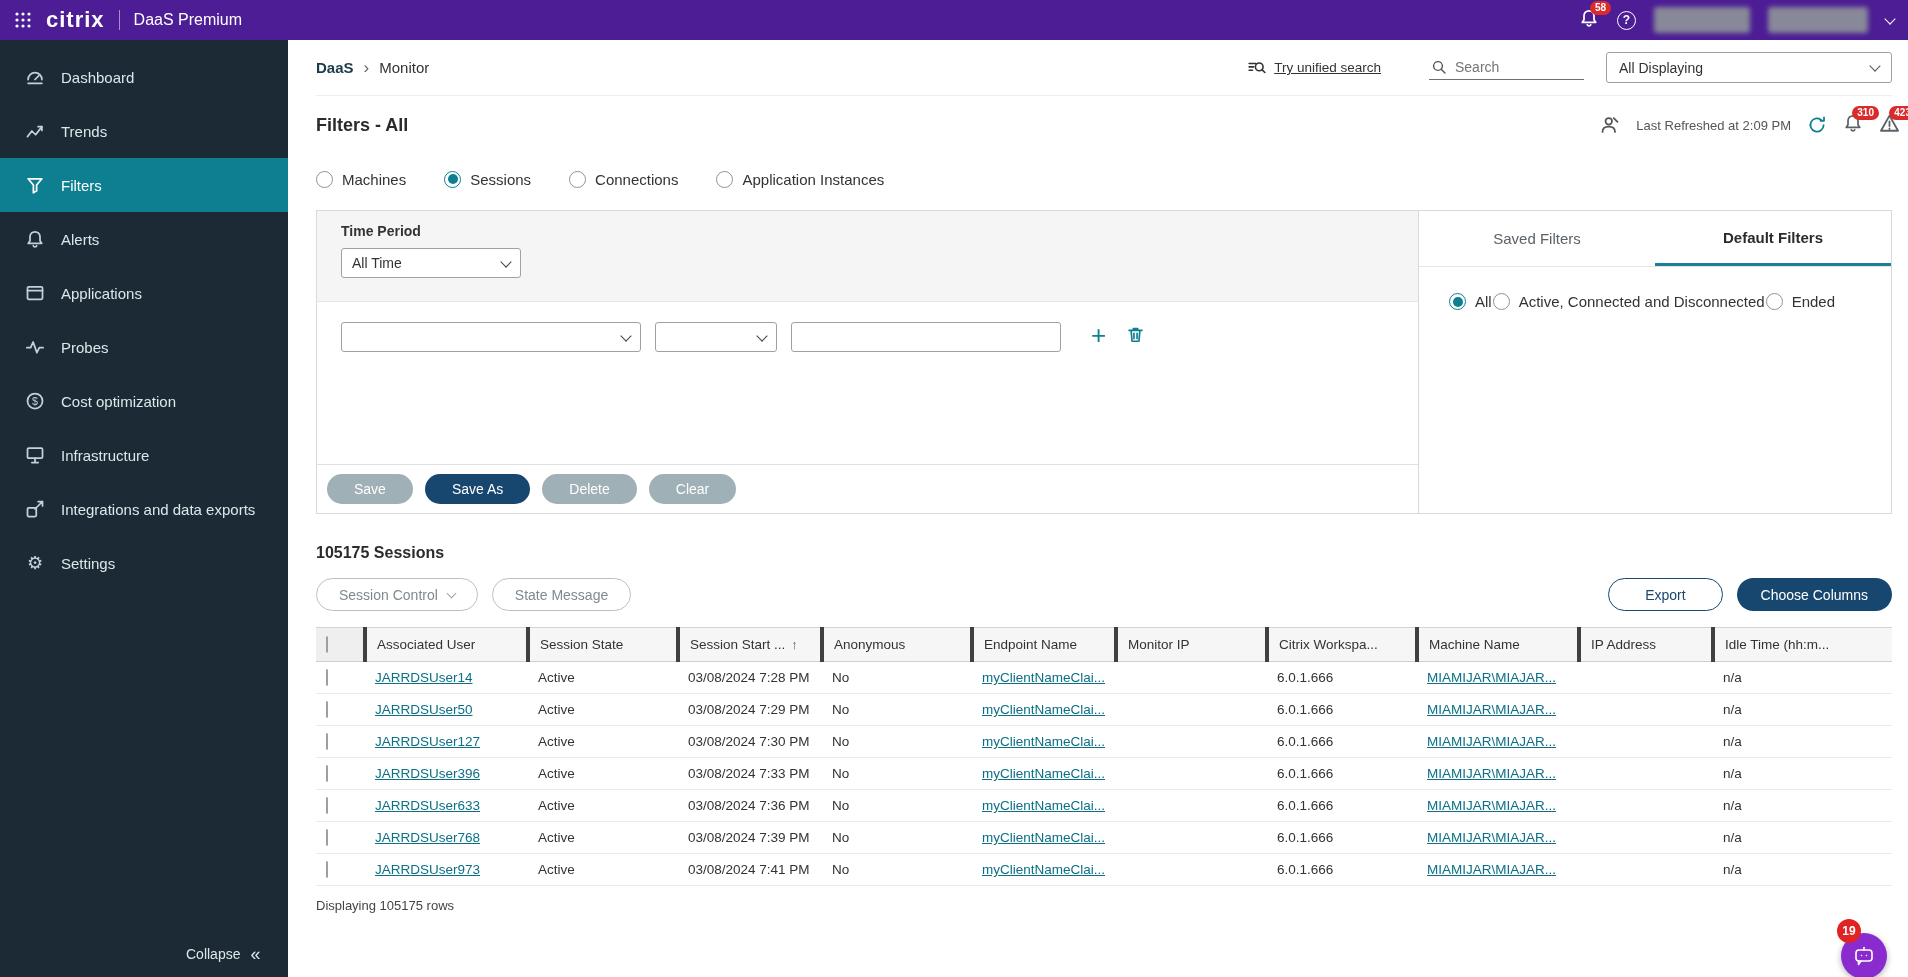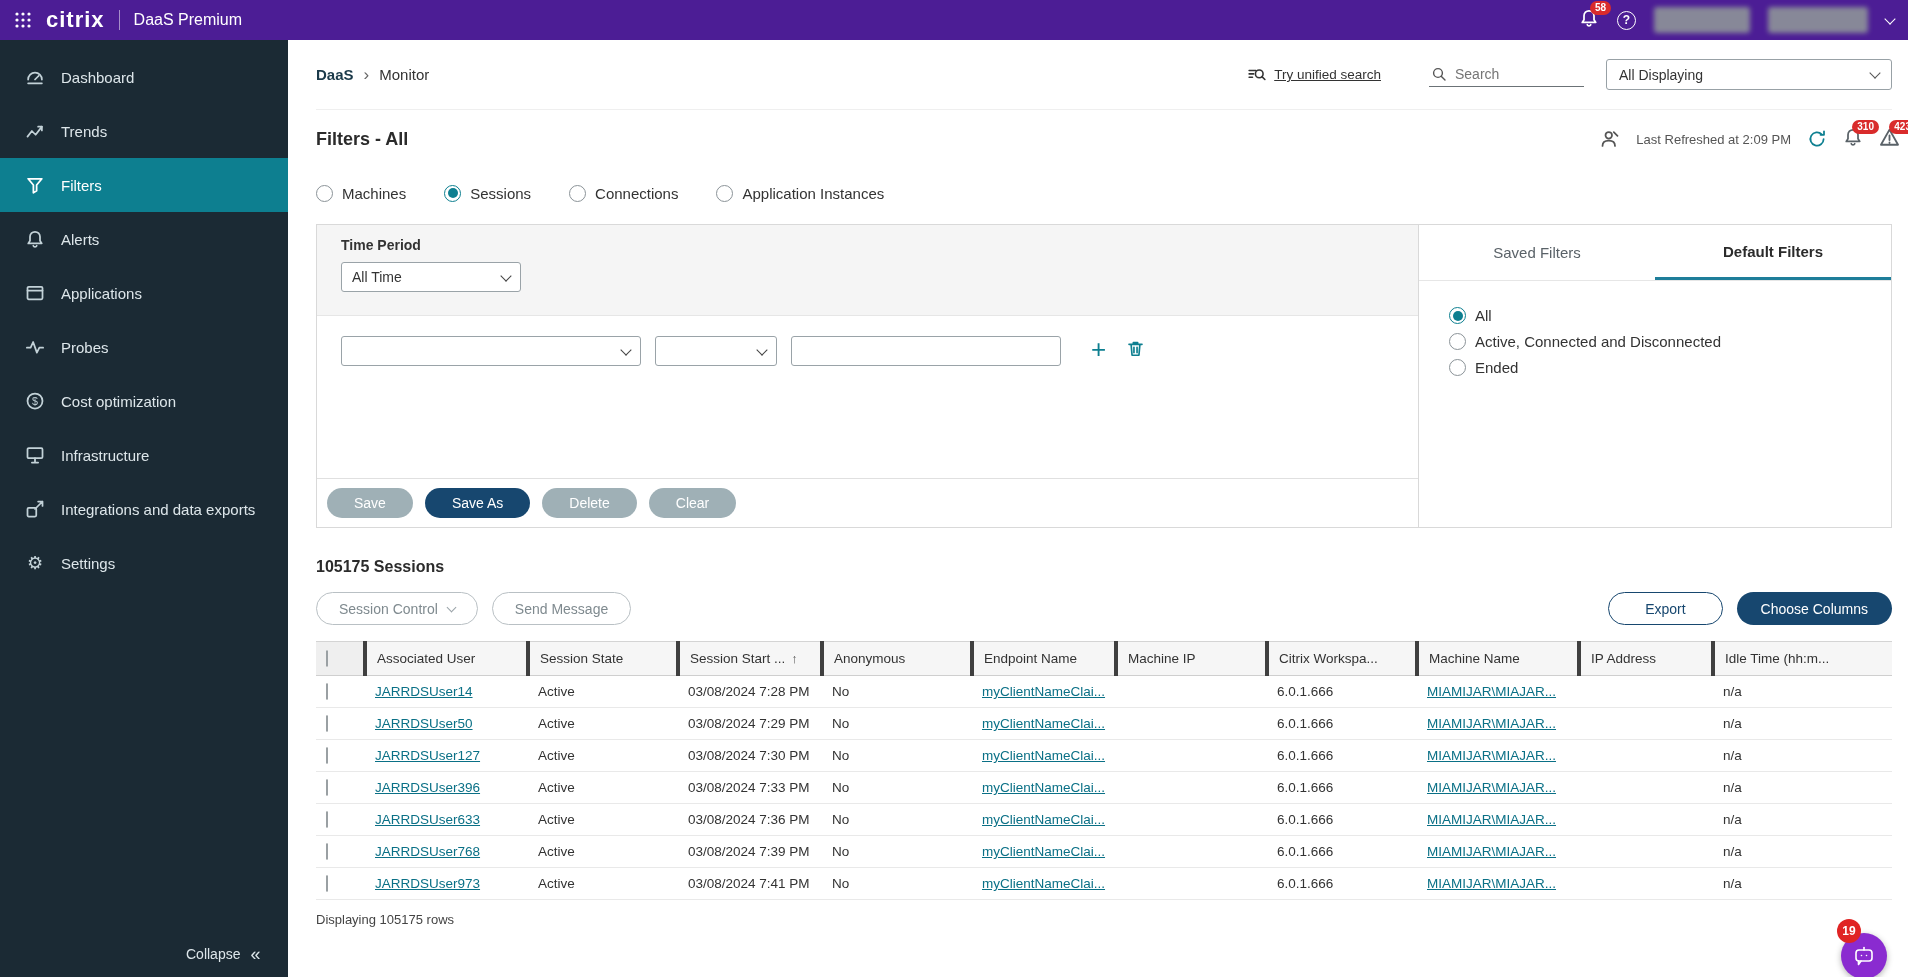--- a/index.html
+++ b/index.html
@@ -29,21 +29,21 @@
   .side-item{height:54px;display:flex;align-items:center;gap:15px;padding-left:24px;font-size:15px;cursor:pointer}
   .side-item .sicon{width:22px;display:flex;justify-content:center;color:#c3d2d8}
   .side-item.active{background:var(--sidebar-active);color:#fff}
   .side-item.active .sicon{color:#fff}
   .collapse{position:absolute;bottom:14px;left:186px;display:flex;align-items:center;gap:10px;font-size:14px;color:#dde6ea;cursor:pointer}
   .chevrons{font-size:18px;line-height:1}
 
   
   .main{position:absolute;left:288px;top:40px;right:0;bottom:0;background:#fff;padding:0 16px 0 28px;overflow:hidden}
 
-  .header-row{height:70px;display:flex;align-items:center;border-bottom:1px solid #efefef}
+  .header-row{height:56px;display:flex;align-items:center;border-bottom:1px solid #efefef}
   .breadcrumb{display:flex;align-items:center;gap:10px;font-size:15px}
   .crumb-root{font-weight:bold;color:#1b3a4a}
   .crumb-sep{color:#666;font-size:17px}
   .unified{margin-left:auto;display:flex;align-items:center;gap:8px;font-size:13.5px;color:#333;cursor:pointer}
   .unified .u-label{text-decoration:underline}
   .searchbox{margin-left:48px;display:flex;align-items:center;gap:8px;width:155px;border-bottom:1.6px solid #6b7276;padding:4px 2px;color:#555}
   .searchbox input{border:none;outline:none;width:110px;font-size:14px;font-family:inherit;color:#737373;background:transparent}
   .customer-select{margin-left:22px;width:286px;height:31px;border:1px solid #98a1a6;border-radius:3px;display:flex;align-items:center;justify-content:space-between;padding:0 12px;font-size:14px;cursor:pointer;color:#333}
   .customer-select .caret{color:#555}
 
@@ -77,21 +77,21 @@
   .plus-btn{color:var(--teal);font-size:26px;line-height:26px;margin-left:16px;cursor:pointer;font-weight:normal}
   .trash-btn{color:var(--teal);cursor:pointer;margin-left:6px;margin-top:3px}
   .btn-row{height:49px;border-top:1px solid #e0e0e0;display:flex;align-items:center;gap:12px;padding-left:10px}
   .pill{height:30px;border:none;border-radius:16px;color:#fff;font-size:14px;padding:0 27px;font-family:inherit;cursor:pointer}
   .pill.gray{background:#9fb0b6}
   .pill.navy{background:var(--navy)}
   .panel-right{width:473px;border-left:1px solid var(--border);display:flex;flex-direction:column}
   .tabs{display:flex;height:56px;border-bottom:1px solid #e6e6e6}
   .tab{flex:1;display:flex;align-items:center;justify-content:center;font-size:15px;color:#5a6268;cursor:pointer}
   .tab.active{color:#2b2b2b;font-weight:bold;border-bottom:3px solid #1e7e9a}
-  .default-opts{padding:26px 0 0 30px;display:flex;flex-direction:column;gap:9px}
+  .default-opts{padding:26px 0 0 30px;display:flex;flex-direction:row;gap:1px}
 
   
   .sessions-row{margin-top:30px;font-size:16px;font-weight:bold;color:#2b2b2b}
   .toolbar{margin-top:16px;display:flex;align-items:center;gap:14px}
   .opill{height:33px;border-radius:17px;background:#fff;border:1px solid #b9c0c4;color:#7f8a8f;font-size:14px;display:flex;align-items:center;gap:10px;padding:0 22px;font-family:inherit;cursor:pointer}
   .opill .caret{border-color:#9aa3a8;width:7px;height:7px}
   .toolbar-right{margin-left:auto;display:flex;align-items:flex-end;gap:14px}
   .export-btn{height:33px;border-radius:17px;background:#fff;border:1.5px solid var(--navy);color:var(--navy);font-size:14px;padding:0 36px;font-family:inherit;cursor:pointer}
   .choose-btn{height:33px;border-radius:17px;background:var(--navy);border:none;color:#fff;font-size:14px;padding:0 24px;font-family:inherit;cursor:pointer}
 
@@ -375,21 +375,21 @@
   </div>
 
   <div class="sessions-row">105175 Sessions</div>
 
   <div class="toolbar">
     <button class="opill">
       <span>Session Control</span>
       <span class="caret"></span>
     </button>
     <button class="opill">
-      <span>Send Message</span>
+      <span>State Message</span>
     </button>
     <div class="toolbar-right">
       <button class="export-btn">Export</button>
       <button class="choose-btn">Choose Columns</button>
     </div>
   </div>
 
   <table class="grid">
     <colgroup>
       <col style="width:49px">
@@ -405,21 +405,21 @@
         <col>
     </colgroup>
     <thead>
       <tr>
         <th class="cb-col cellcb"><span class="checkbox"></span></th>
         <th><span>Associated User</span></th>
         <th><span>Session State</span></th>
         <th><span>Session Start ...</span><span class="sort-arrow">↑</span></th>
         <th><span>Anonymous</span></th>
         <th><span>Endpoint Name</span></th>
-        <th><span>Machine IP</span></th>
+        <th><span>Monitor IP</span></th>
         <th><span>Citrix Workspa...</span></th>
         <th><span>Machine Name</span></th>
         <th><span>IP Address</span></th>
         <th><span>Idle Time (hh:m...</span></th>
       </tr>
     </thead>
     <tbody>
       <tr>
         <td class="cellcb"><span class="checkbox"></span></td>
         <td><span class="link">JARRDSUser14</span></td>

